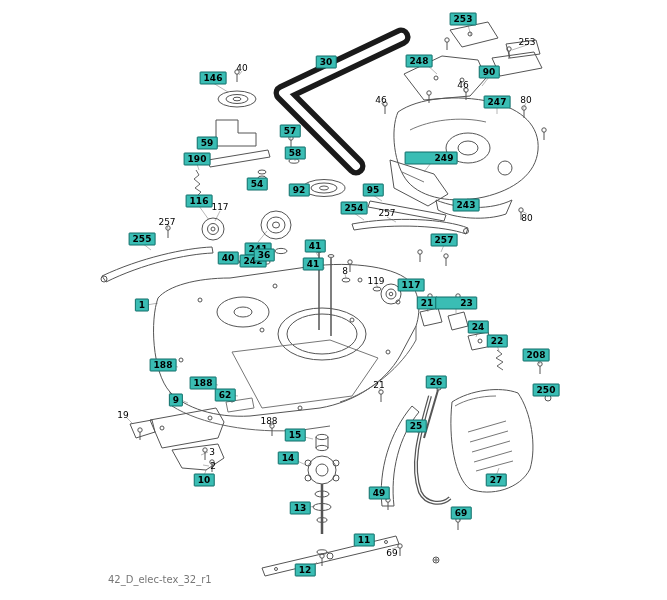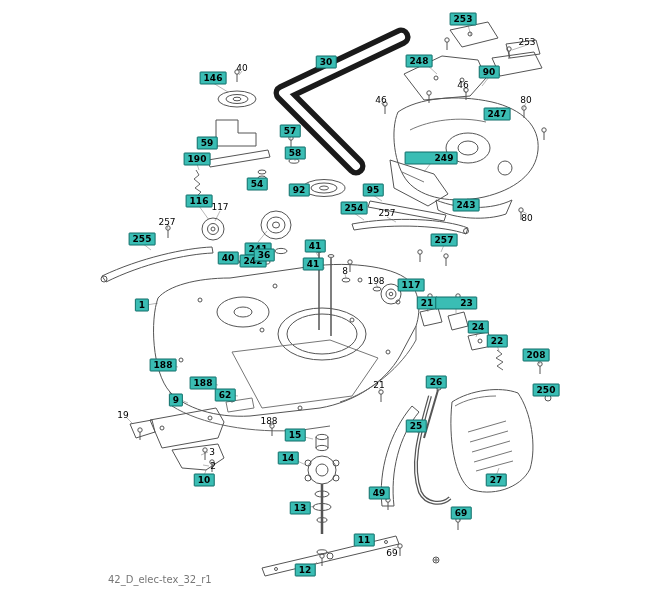--- a/index.html
+++ b/index.html
@@ -205,21 +205,21 @@
       </g>
 
     </g>
   </svg>
 
   <div id="labels-layer">
       <div class="part-label highlighted" style="left: 326px; top: 62px;">30</div>
       <div class="part-label highlighted" style="left: 463px; top: 19px;">253</div>
       <div class="part-label highlighted" style="left: 419px; top: 61px;">248</div>
       <div class="part-label highlighted" style="left: 489px; top: 72px;">90</div>
-      <div class="part-label highlighted" style="left: 497px; top: 114px;">247</div>
+      <div class="part-label highlighted" style="left: 497px; top: 102px;">247</div>
       <div class="part-label highlighted" style="left: 431px; top: 158px; padding-left: 29px;">249</div>
       <div class="part-label highlighted" style="left: 466px; top: 205px;">243</div>
       <div class="part-label highlighted" style="left: 373px; top: 190px;">95</div>
       <div class="part-label highlighted" style="left: 354px; top: 208px;">254</div>
       <div class="part-label highlighted" style="left: 444px; top: 240px;">257</div>
       <div class="part-label highlighted" style="left: 213px; top: 78px;">146</div>
       <div class="part-label highlighted" style="left: 207px; top: 143px;">59</div>
       <div class="part-label highlighted" style="left: 197px; top: 159px;">190</div>
       <div class="part-label highlighted" style="left: 257px; top: 184px;">54</div>
       <div class="part-label highlighted" style="left: 290px; top: 131px;">57</div>
@@ -258,21 +258,21 @@
       <div class="part-label highlighted" style="left: 461px; top: 513px;">69</div>
       <div class="part-label" style="left: 242px; top: 68px;">40</div>
       <div class="part-label" style="left: 527px; top: 42px;">253</div>
       <div class="part-label" style="left: 463px; top: 85px;">46</div>
       <div class="part-label" style="left: 381px; top: 100px;">46</div>
       <div class="part-label" style="left: 526px; top: 100px;">80</div>
       <div class="part-label" style="left: 527px; top: 218px;">80</div>
       <div class="part-label" style="left: 167px; top: 222px;">257</div>
       <div class="part-label" style="left: 387px; top: 213px;">257</div>
       <div class="part-label" style="left: 220px; top: 207px;">117</div>
-      <div class="part-label" style="left: 376px; top: 281px;">198</div>
+      <div class="part-label" style="left: 376px; top: 281px;">119</div>
       <div class="part-label" style="left: 345px; top: 271px;">8</div>
       <div class="part-label" style="left: 379px; top: 385px;">21</div>
       <div class="part-label" style="left: 269px; top: 421px;">188</div>
       <div class="part-label" style="left: 123px; top: 415px;">19</div>
       <div class="part-label" style="left: 212px; top: 452px;">3</div>
       <div class="part-label" style="left: 213px; top: 466px;">2</div>
       <div class="part-label" style="left: 392px; top: 553px;">69</div>
     </div>
 
   <div class="footer-code">42_D_elec-tex_32_r1</div>

